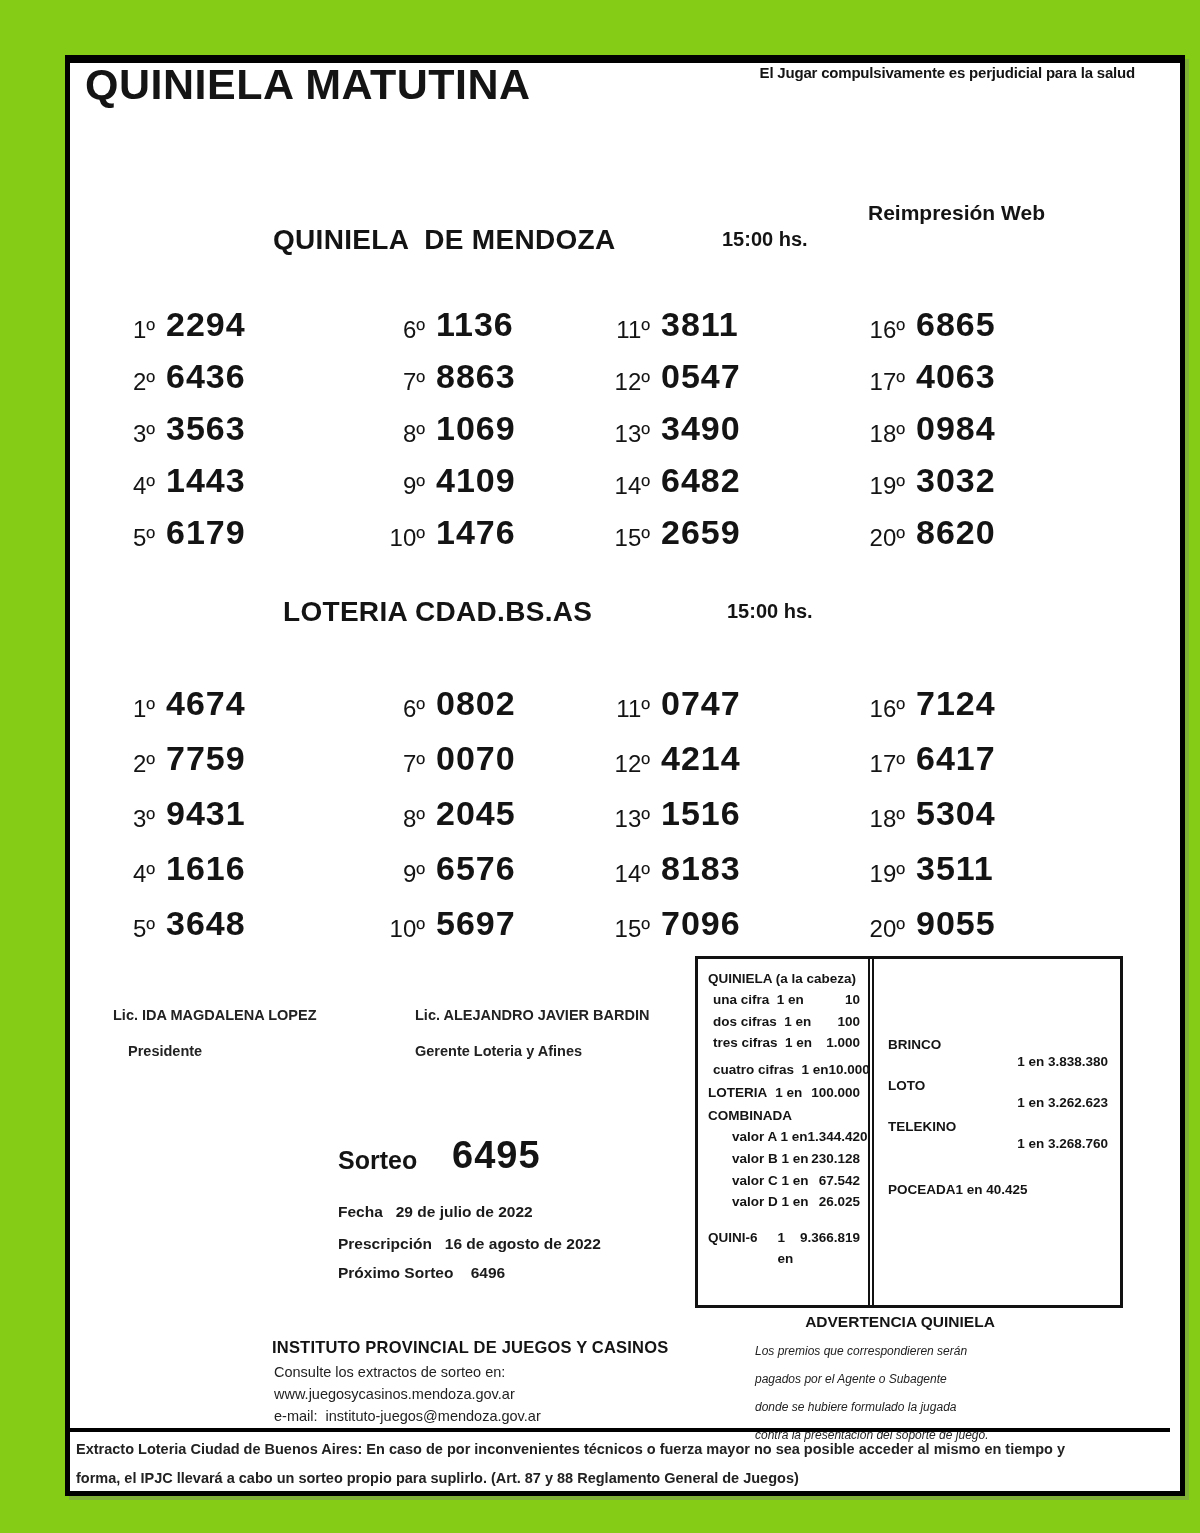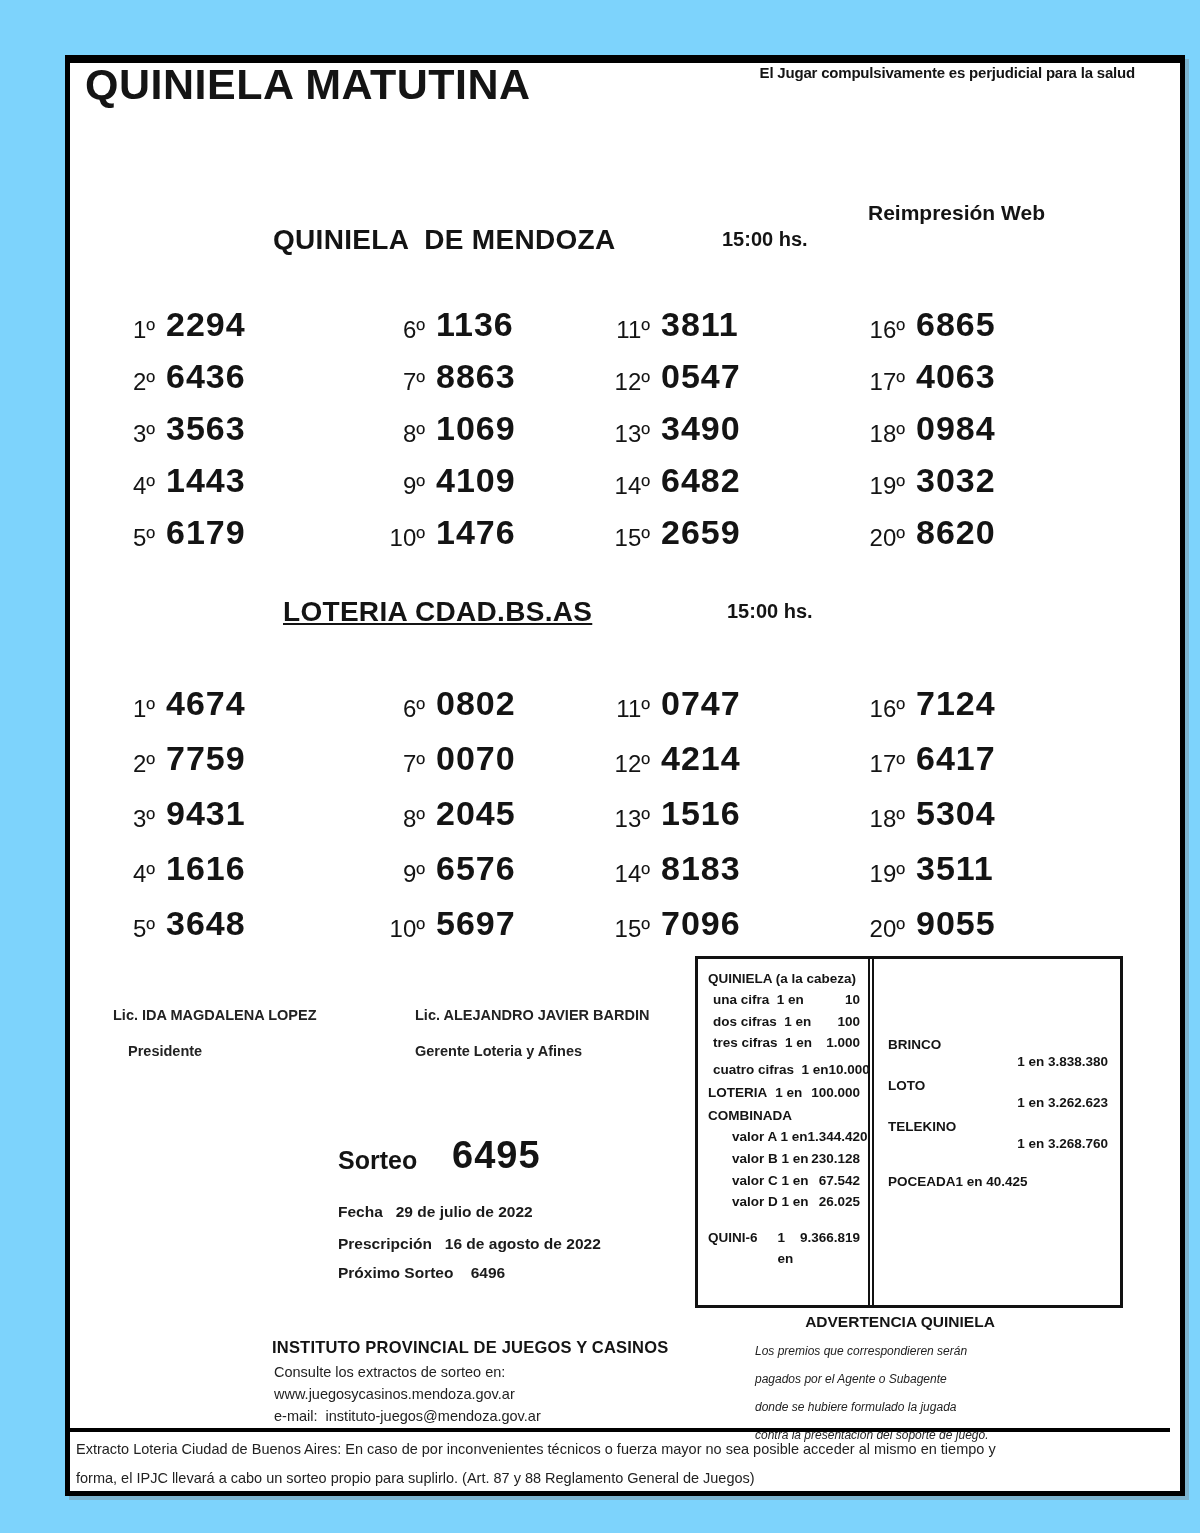--- a/index.html
+++ b/index.html
@@ -1,34 +1,34 @@
 <!DOCTYPE html>
 <html><head>
 <meta charset="utf-8">
 <style>
   html,body{margin:0;padding:0;background:#fff;}
   .canvas{
-    position:relative;width:1200px;height:1533px;background:#7dd3fc;
+    position:relative;width:1200px;height:1533px;background:#84cc16;
     font-family:"Liberation Sans",sans-serif;color:#141414;overflow:hidden;
   }
   .abs{position:absolute;}
   .frame{
     left:65px;top:55px;width:1110px;height:1428px;
     border:5px solid #000;border-top-width:8px;
     box-shadow:4px 4px 0 rgba(120,120,120,.35);
     background:#fff;
   }
   .doc-title{left:85px;top:60px;font-size:43px;font-weight:800;letter-spacing:.5px;white-space:pre;}
   .health{left:700px;top:64px;width:435px;font-size:15px;font-weight:700;text-align:right;letter-spacing:-0.2px;}
   .reprint{left:868px;top:201px;font-size:21px;font-weight:700;}
   .sec-title{font-size:28px;font-weight:700;white-space:pre;letter-spacing:.3px;}
   .sec-time{font-size:20px;font-weight:700;}
   .mendoza-title{left:273px;top:224px;}
   .mendoza-time{left:722px;top:228px;}
-  .bsas-title{left:283px;top:596px;text-decoration:underline;}
+  .bsas-title{left:283px;top:596px;}
   .bsas-time{left:727px;top:600px;}
   .results-grid{
     display:grid;grid-template-columns:270px 225px 255px 260px;
     left:100px;width:1010px;
   }
   .grid-mendoza{top:292px;grid-auto-rows:52px;}
   .grid-bsas{top:668px;grid-auto-rows:55px;}
   .result-cell{display:flex;align-items:flex-end;}
   .ord{width:55px;text-align:right;font-size:24px;font-weight:400;flex:none;}
   .num{margin-left:11px;font-size:34px;font-weight:700;letter-spacing:1px;}
@@ -47,31 +47,31 @@
     padding:10px 8px 6px 10px;font-size:13.5px;font-weight:700;}
   .prob-right{flex:1;padding:0 12px 6px 14px;font-size:13.5px;font-weight:700;box-sizing:border-box;}
   .prow{display:flex;justify-content:space-between;line-height:1.6;padding-left:5px;}
   .prow .plabel{white-space:pre;}
   .prow.indent{padding-left:24px;}
   .phead{line-height:1.5;}
   .prow .pmid{margin-left:8px;}
   .prow .pval{margin-left:auto;text-align:right;}
   .game-label{line-height:1.2;margin-top:6px;}
   .game-val{text-align:right;line-height:1.4;}
-  .poceada-row{display:flex;margin-top:20px;}
+  .poceada-row{display:flex;margin-top:28px;}
   .poceada-row .pval{margin-left:22px;}
   .sorteo-label{left:338px;top:1146px;font-size:25px;font-weight:700;}
   .sorteo-number{left:452px;top:1134px;font-size:38px;font-weight:800;letter-spacing:1px;}
   .info-line{font-size:15.5px;font-weight:700;white-space:pre;color:#1b1b1b;}
   .institute-name{left:272px;top:1338px;font-size:16.5px;font-weight:800;letter-spacing:.2px;}
   .institute-line{font-size:14.5px;font-weight:400;color:#222;white-space:pre;}
   .adv-title{left:700px;top:1313px;width:400px;text-align:center;font-size:15.5px;font-weight:800;}
   .adv-lines{left:755px;top:1337px;font-size:12px;font-weight:400;color:#222;line-height:28px;font-style:italic;}
   .footer-divider{left:70px;top:1428px;width:1100px;height:4px;background:#000;}
-  .footer-line{font-size:14.5px;font-weight:400;color:#222;}
+  .footer-line{font-size:14.5px;font-weight:700;color:#222;}
 </style>
 </head>
 <body>
 
 <div class="canvas">
 
   <div class="abs frame"></div>
 
   <h1 class="abs doc-title" style="margin:0">QUINIELA MATUTINA</h1>
   <div class="abs health">El Jugar compulsivamente es perjudicial para la salud</div>

